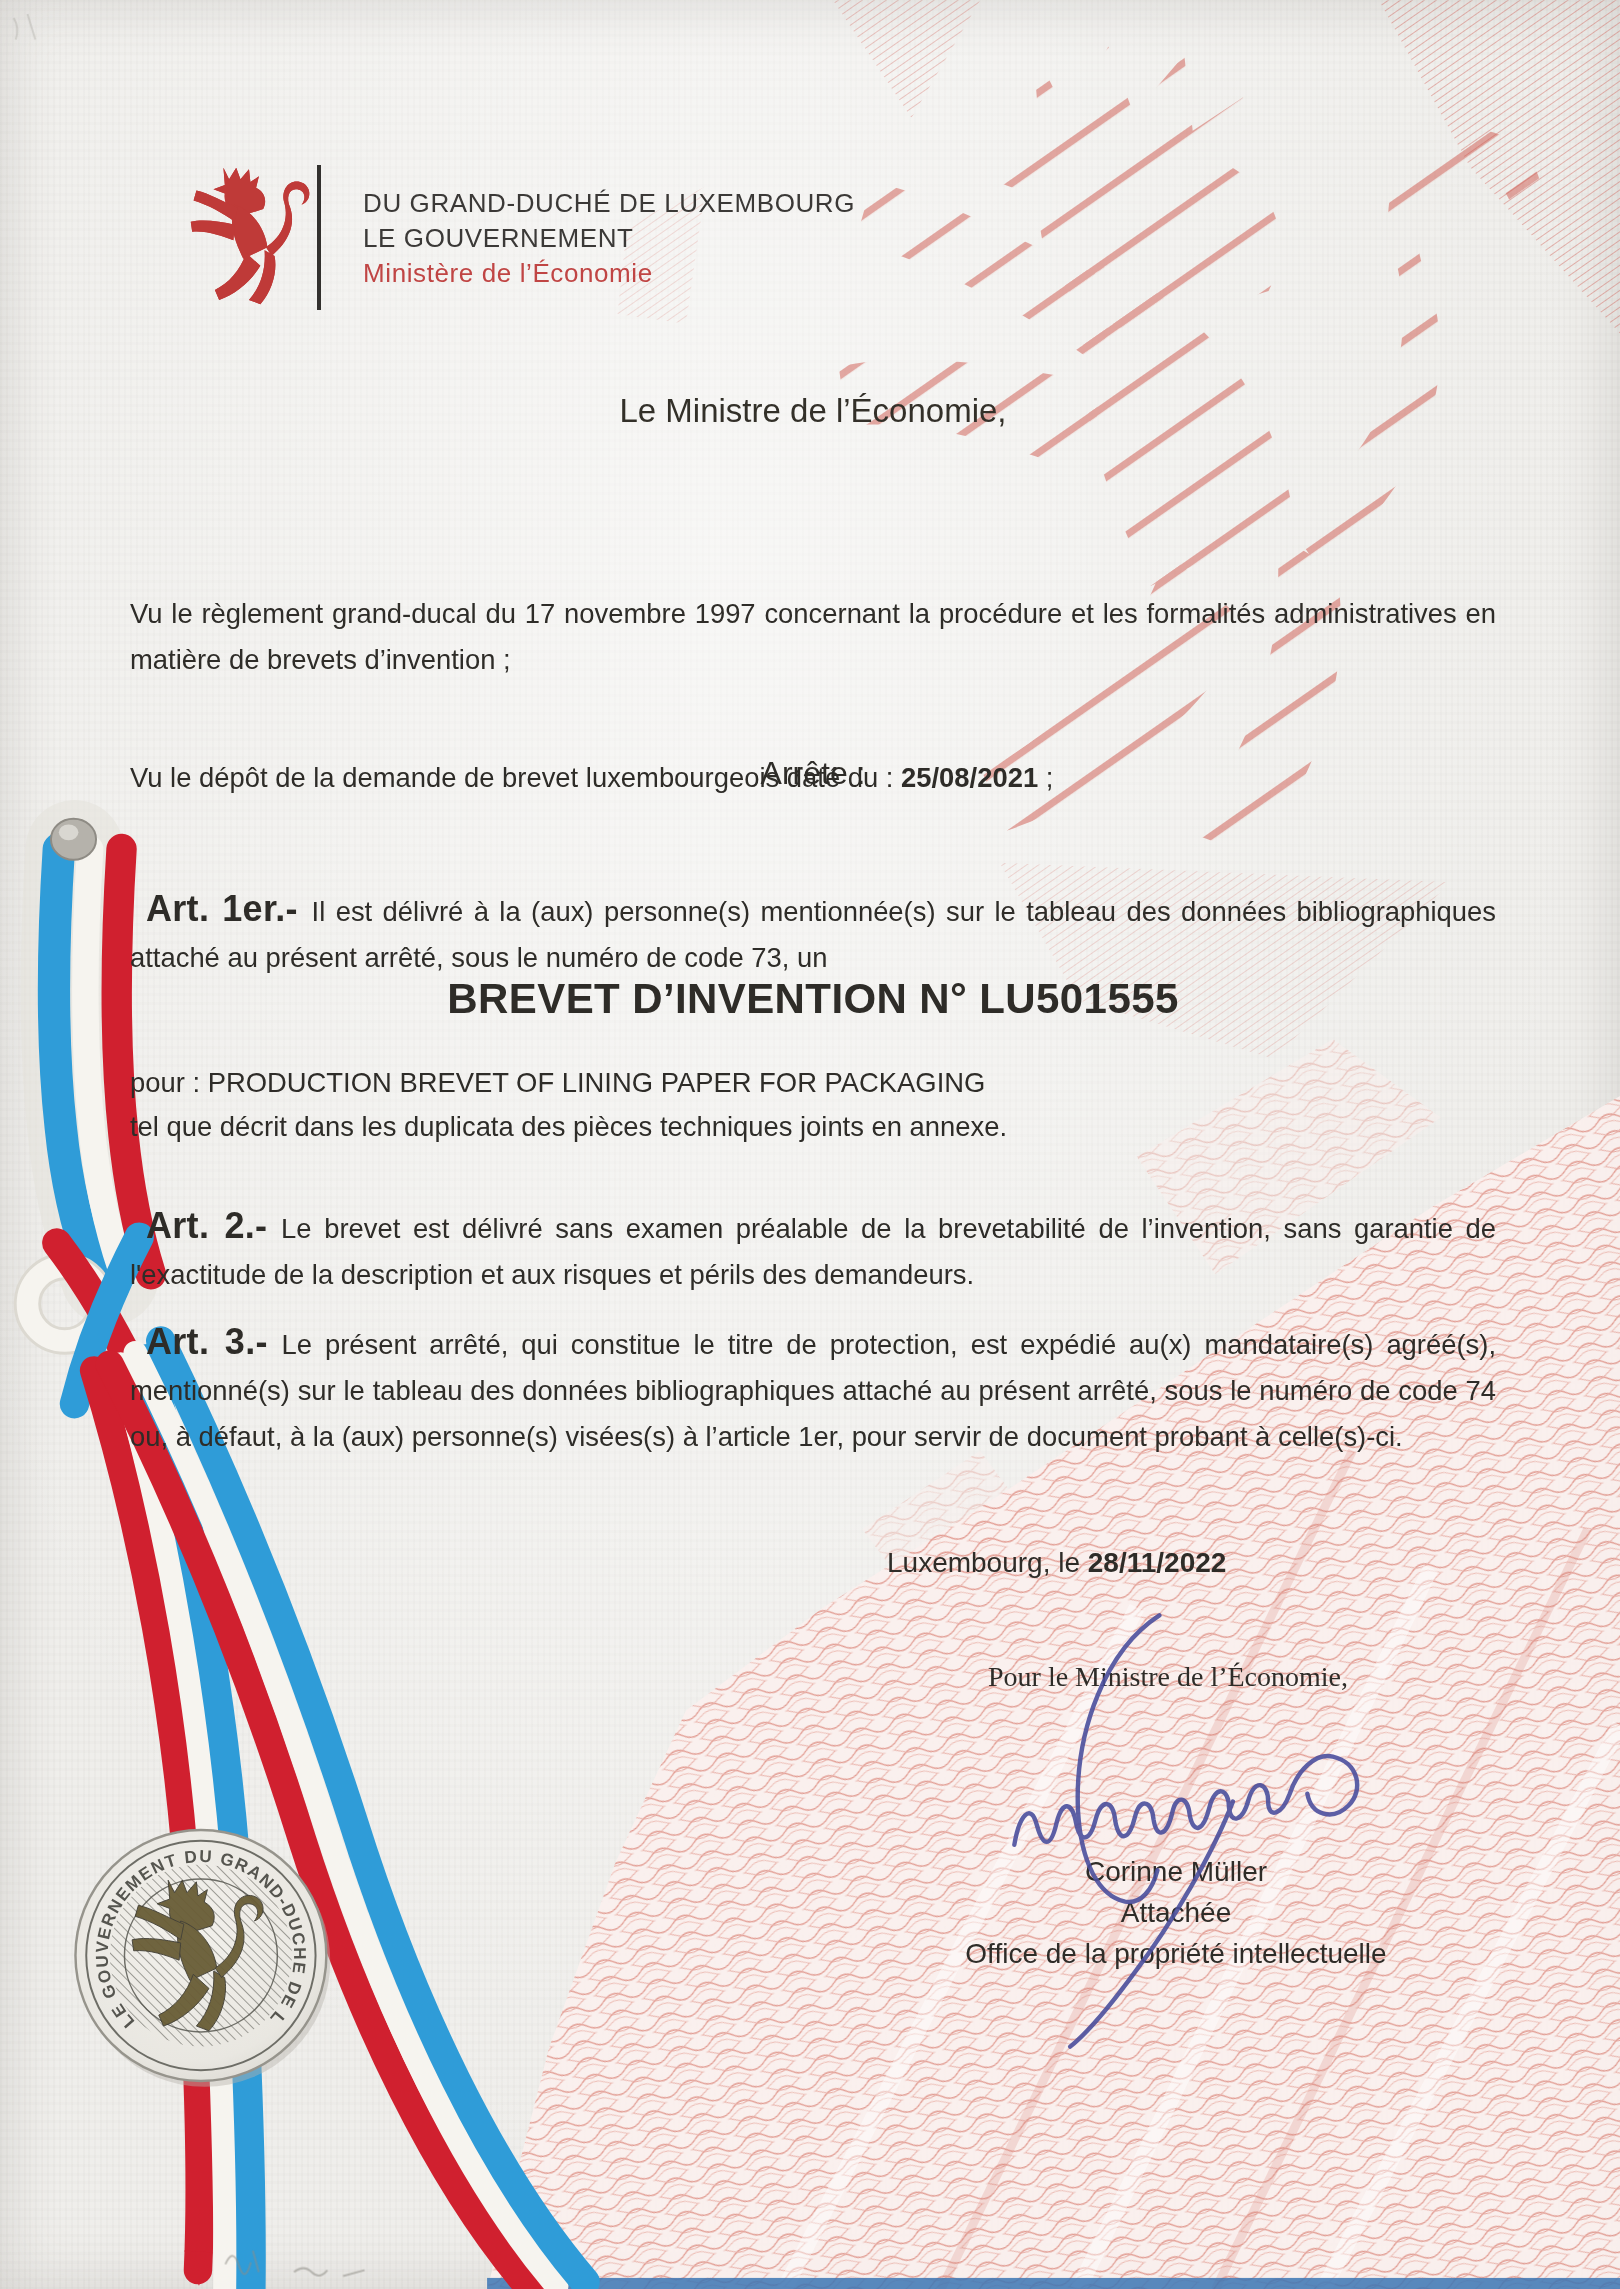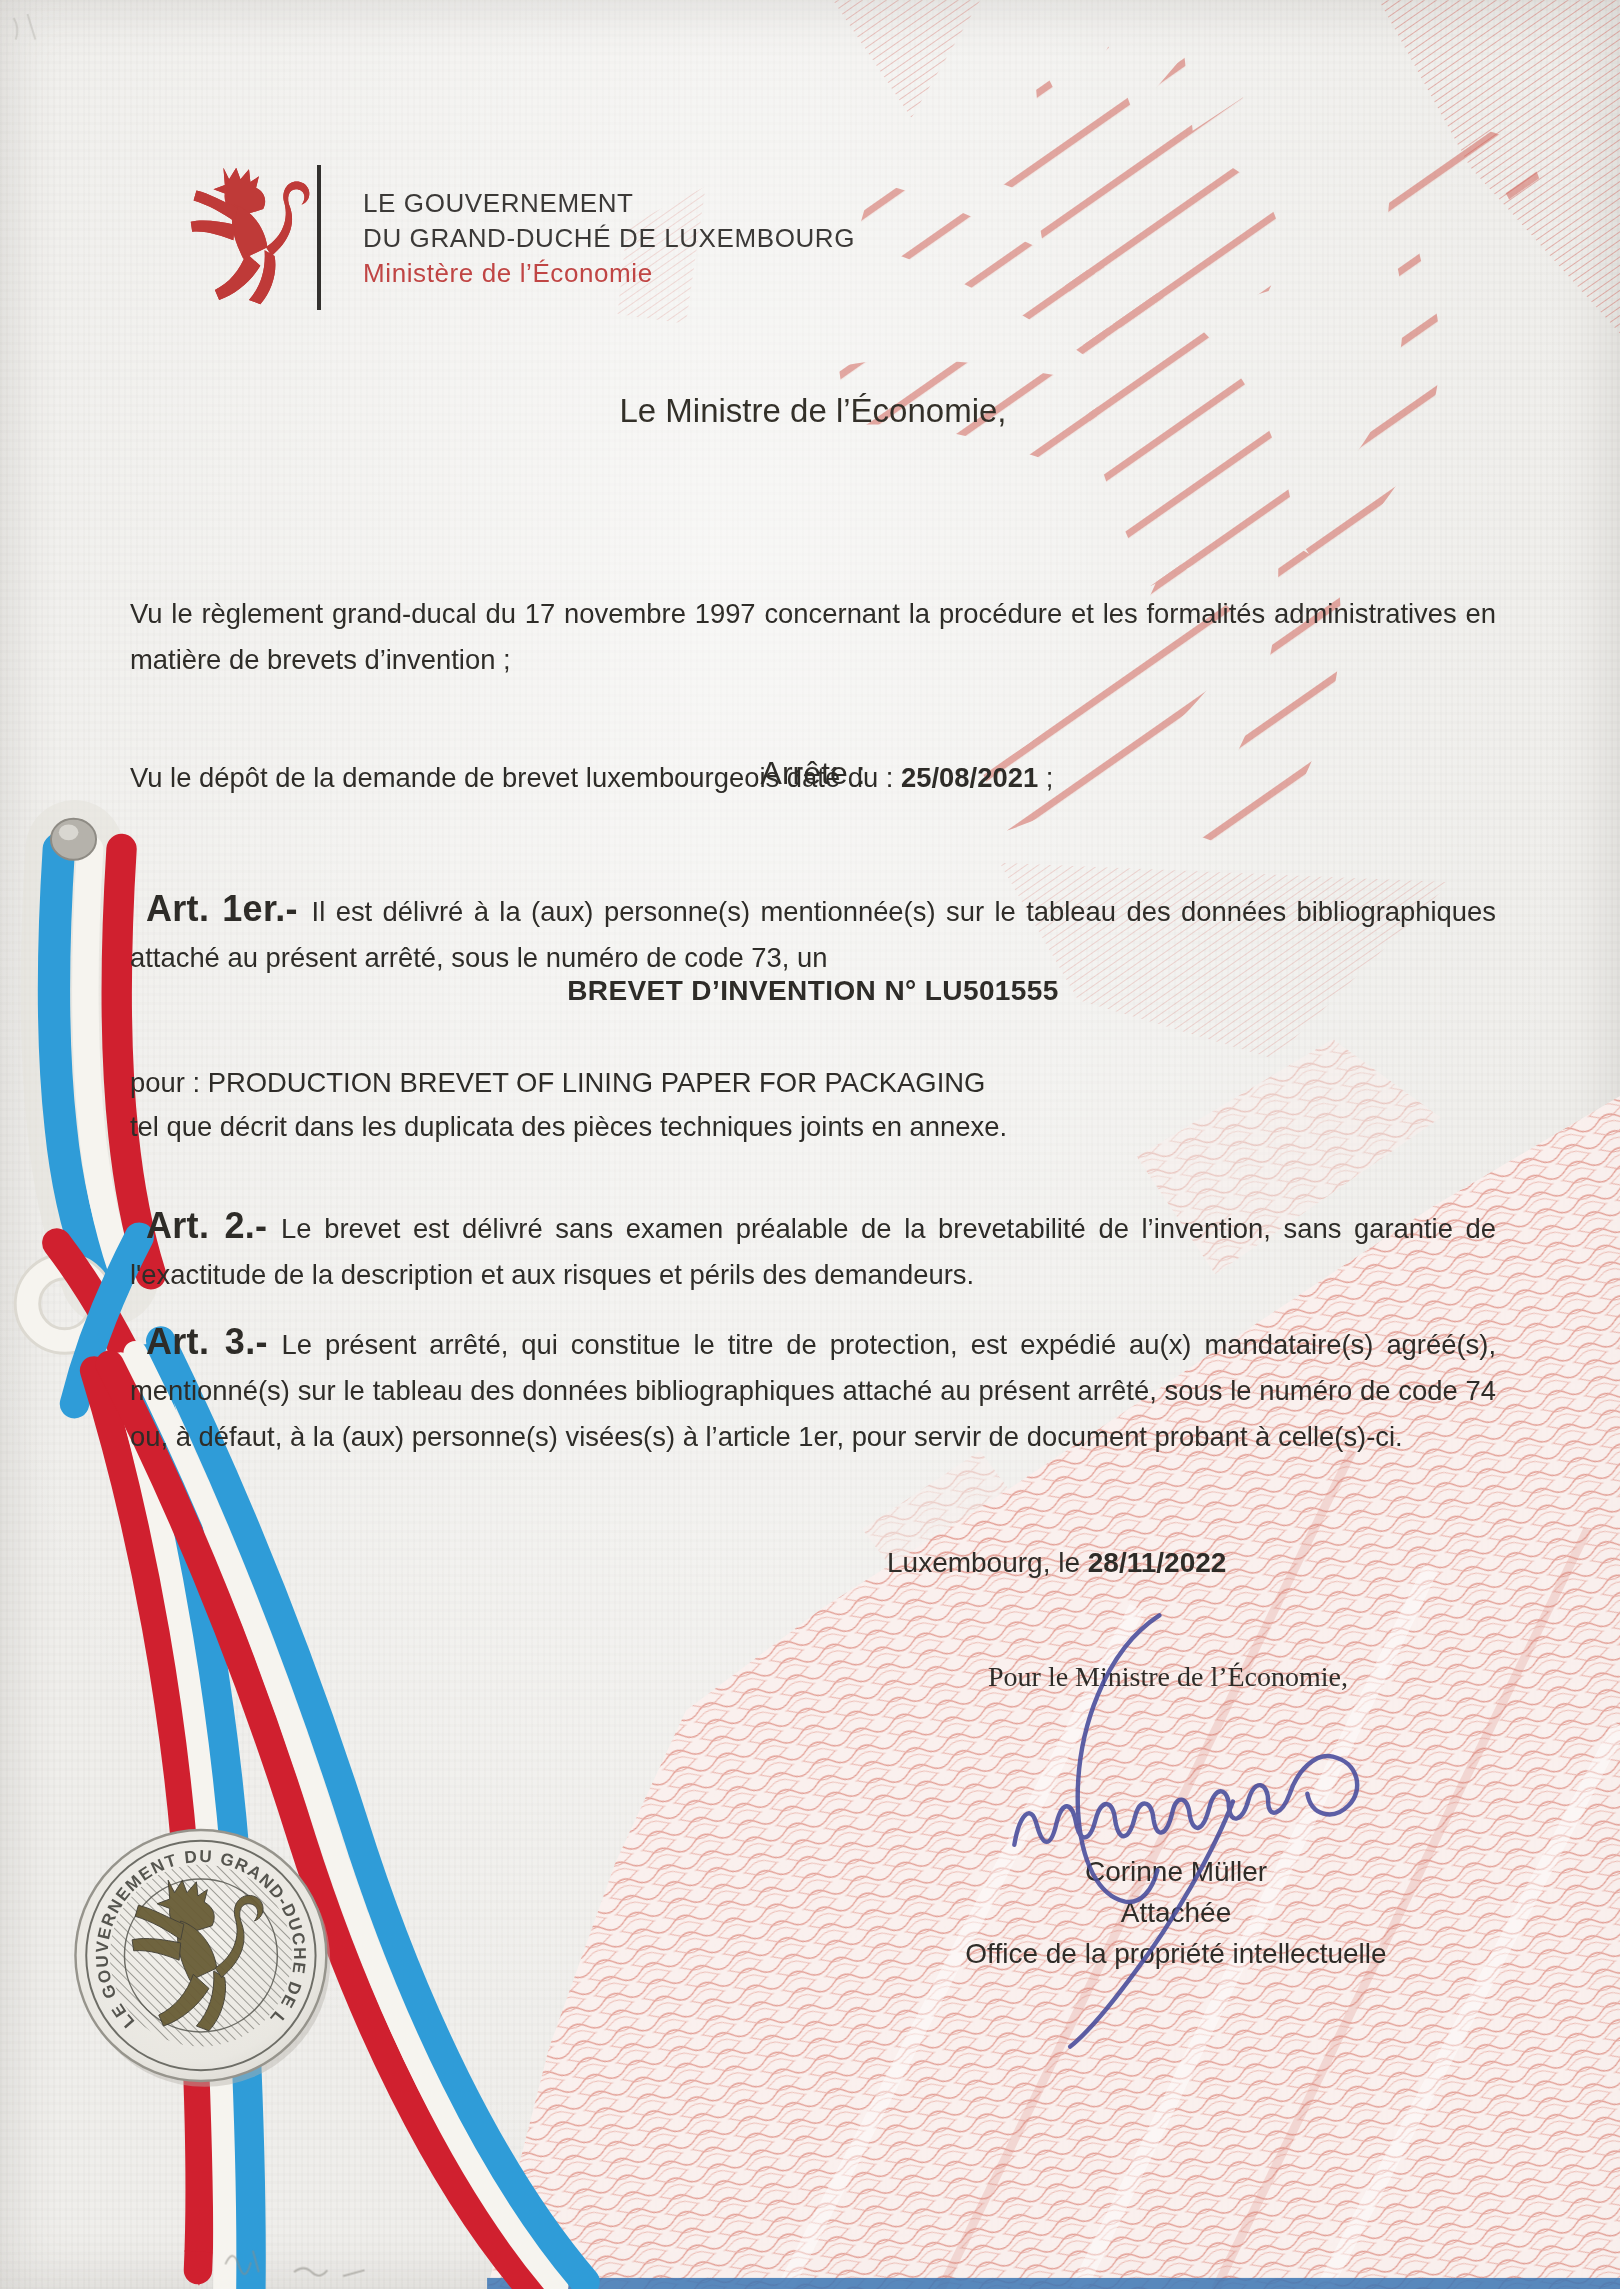--- a/index.html
+++ b/index.html
@@ -21,21 +21,21 @@
   .abs{position:absolute;}
   
   .logo-text{position:absolute;left:363px;top:186px;line-height:35px;font-size:26px;letter-spacing:0.6px;color:#3b3937;}
   .logo-text .ministry{color:#c04544;}
   .logo-divider{position:absolute;left:317px;top:165px;width:3.9px;height:145px;background:#33312e;}
   
   .h1{position:absolute;left:130px;top:392px;width:1366px;text-align:center;font-size:33px;color:#333029;}
   .para{position:absolute;left:130px;width:1366px;font-size:27.4px;line-height:46px;text-align:justify;}
   .arrete{position:absolute;left:130px;top:755px;width:1366px;text-align:center;font-size:32px;}
   .article b{font-size:36px;margin-right:13.7px;letter-spacing:0.3px;margin-left:16px;}
-  .brevet{position:absolute;left:130px;top:975px;width:1366px;text-align:center;font-size:28px;font-weight:700;letter-spacing:0.4px;}
+  .brevet{position:absolute;left:130px;top:975px;width:1366px;text-align:center;font-size:42px;font-weight:700;letter-spacing:0.4px;}
   .pourblock{position:absolute;left:130px;top:1061px;width:1366px;font-size:27.4px;line-height:44px;text-align:left;}
   .dateline{position:absolute;left:887px;top:1547px;font-size:28px;}
   .onbehalf{position:absolute;left:988px;top:1661px;font-size:28px;font-family:Liberation Serif, serif;}
   .signerblock{position:absolute;left:921px;top:1851px;width:510px;text-align:center;font-size:28px;line-height:41px;}
   .sig-layer{z-index:6;}
   .txt{z-index:3;}
 </style>
 </head>
 <body>
 
@@ -160,22 +160,22 @@
         <path d="M36,30 C26,26 16,20 7,18 L5,25 C15,28 26,34 34,40 Z"></path>
         <path d="M34,42 C24,40 12,38 3,40 L4,47 C14,46 25,50 33,53 Z"></path>
         <path d="M42,62 C38,74 30,83 20,88 L23,95 C35,91 46,81 52,71 Z"></path>
         <path d="M55,60 C56,74 52,86 44,95 L52,98 C61,88 64,74 62,64 Z"></path>
         <path d="M56,58 C68,50 72,38 69,27 C66,18 72,10 80,12 C88,14 89,25 81,28 C85,23 83,17 77,17 C72,17 70,23 73,30 C77,42 72,54 60,64 Z"></path>
       </g>
     </svg>
   </div>
   <div class="logo-divider txt"></div>
   <div class="logo-text txt">
+    <div>DU GRAND-DUCHÉ DE LUXEMBOURG</div>
     <div>LE GOUVERNEMENT</div>
-    <div>DU GRAND-DUCHÉ DE LUXEMBOURG</div>
     <div class="ministry">Ministère de l’Économie</div>
   </div>
 
   <div class="h1 txt">Le Ministre de l’Économie,</div>
 
   <p class="para txt" style="top:564px;">
     <span>Vu le règlement grand-ducal du 17 novembre 1997 concernant la procédure et les formalités administratives en matière de brevets d’invention ;</span>
   </p>
   <p class="para txt" style="top:728px;text-align:left;">
     <span>Vu le dépôt de la demande de brevet luxembourgeois daté du : </span><b>25/08/2021</b><span> ;</span>

